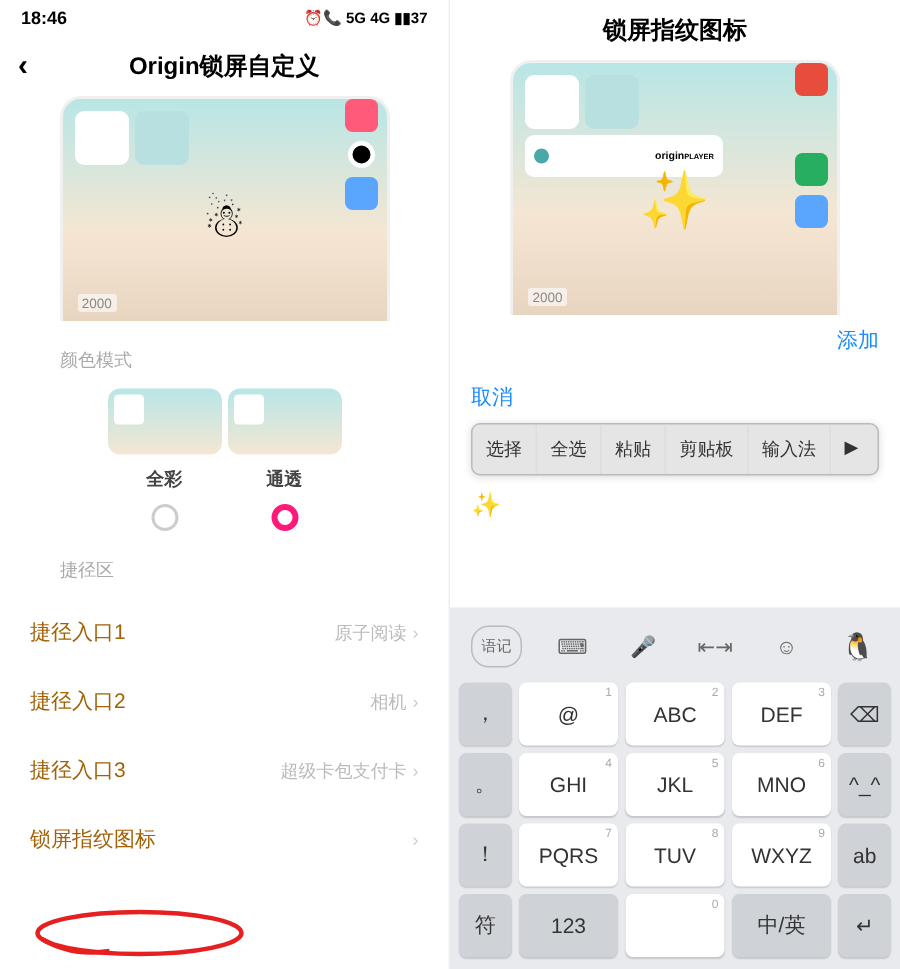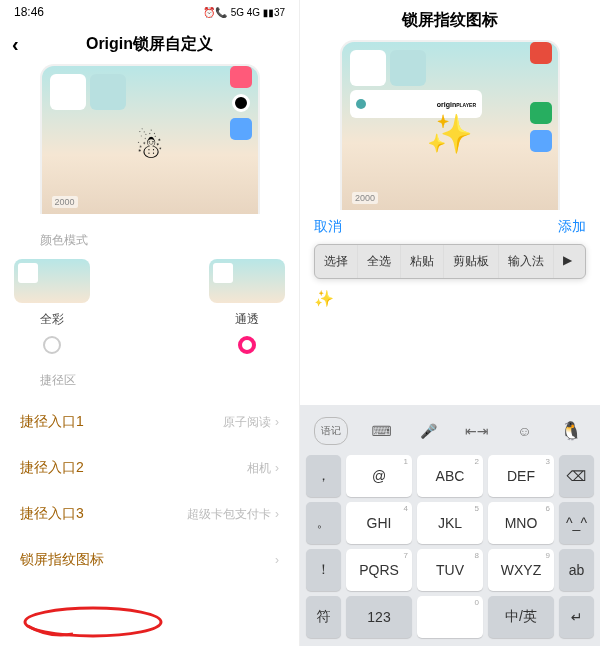--- a/index.html
+++ b/index.html
@@ -19,21 +19,21 @@
     }
     .panel-left { border-right: 1px solid #eee; }
 
     
     .status-bar {
       display: flex;
       justify-content: space-between;
       align-items: center;
       padding: 4px 14px;
       font-size: 12px;
-      font-weight: 400;
+      font-weight: 700;
       height: 24px;
     }
     .status-right { display: flex; gap: 3px; align-items: center; font-size: 10px; }
 
     
     .header {
       display: flex;
       align-items: center;
       justify-content: center;
       position: relative;
@@ -118,22 +118,23 @@
     .section-label {
       font-size: 12px;
       color: #aaa;
       padding: 18px 20px 10px;
       margin-left: 20px;
     }
 
     
     .color-modes {
       display: flex;
-      justify-content: space-between;
-      padding: 0 12px;
+      justify-content: center;
+      padding: 0 32px;
+      font-weight: bold;
     }
     .mode-item { display: flex; flex-direction: column; align-items: center; gap: 8px; width: 80px; }
     .mode-thumb {
       width: 76px;
       height: 44px;
       border-radius: 8px;
       background: linear-gradient(180deg,#b8e6e6 0%,#f5e6d3 100%);
       position: relative;
       overflow: hidden;
     }
@@ -177,21 +178,21 @@
     }
 
     
     .input-bar {
       display: flex;
       justify-content: space-between;
       align-items: flex-start;
       padding: 8px 14px 4px;
       background: #fff;
     }
-    .input-cancel { color: #1a8cff; font-size: 14px; }
+    .input-cancel { color: #1a8cff; font-size: 14px; margin-top: 38px; }
     .input-add { color: #1a8cff; font-size: 14px; }
     .context-menu {
       display: flex;
       background: #e5e5e5;
       border: 1px solid #bbb;
       border-radius: 6px;
       margin: 4px 14px;
       overflow: hidden;
       box-shadow: 0 1px 6px rgba(0,0,0,0.15);
     }

